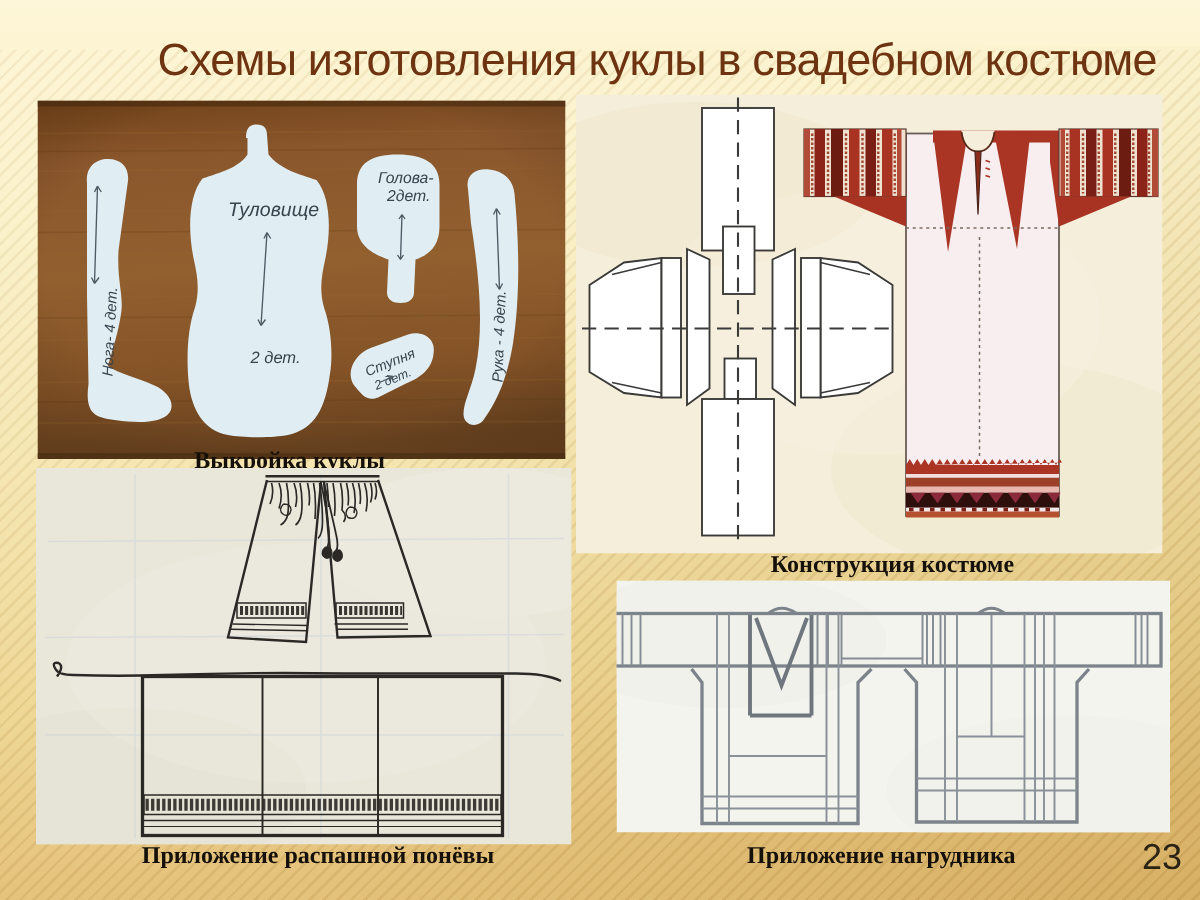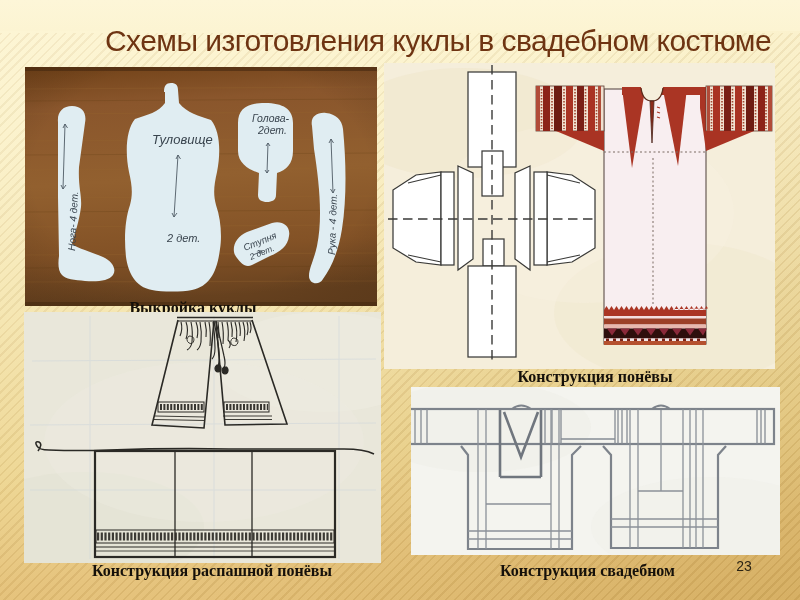--- a/index.html
+++ b/index.html
@@ -175,21 +175,21 @@
         <rect x="220" y="261.5" width="102" height="4" fill="#e8b8ae"></rect>
         <rect x="220" y="265.5" width="102" height="10" fill="#2e0f0c"></rect>
         <path d="M223 265.5 l5 7 5 -7 z M236 265.5 l5 7 5 -7 z M249 265.5 l5 7 5 -7 z M262 265.5 l5 7 5 -7 z M275 265.5 l5 7 5 -7 z M288 265.5 l5 7 5 -7 z M301 265.5 l5 7 5 -7 z M314 265.5 l5 7 4 -7 z" fill="#8a2a3a"></path>
         <rect x="220" y="275.5" width="102" height="2.5" fill="#f3e6e6"></rect>
         <path d="M222 275.5 h3 v2.5 h-3 z M229 275.5 h3 v2.5 h-3 z M236 275.5 h3 v2.5 h-3 z M243 275.5 h3 v2.5 h-3 z M250 275.5 h3 v2.5 h-3 z M257 275.5 h3 v2.5 h-3 z M264 275.5 h3 v2.5 h-3 z M271 275.5 h3 v2.5 h-3 z M278 275.5 h3 v2.5 h-3 z M285 275.5 h3 v2.5 h-3 z M292 275.5 h3 v2.5 h-3 z M299 275.5 h3 v2.5 h-3 z M306 275.5 h3 v2.5 h-3 z M313 275.5 h3 v2.5 h-3 z" fill="#7a2218"></path>
         <rect x="220" y="278" width="102" height="4" fill="#b5502e"></rect>
       </g>
     </svg>
   </div>
 
-  <div class="abs" style="left:450px;top:368px;width:290px;text-align:center;font-family:'Liberation Serif',serif;font-weight:bold;font-size:16px;color:#15100a;">Конструкция понёвы</div>
+  <div class="abs" style="left:450px;top:368px;width:290px;text-align:center;font-family:'Liberation Serif',serif;font-weight:bold;font-size:16px;color:#15100a;">Конструкция костюме</div>
 
   <div class="abs" style="left:24px;top:312px;width:357px;height:251px;">
     <svg width="357" height="251" viewBox="0 0 357 251">
       <rect width="357" height="251" fill="#e9e7da"></rect>
       <ellipse cx="60" cy="215" rx="120" ry="55" fill="#e2e1d2" opacity="0.5"></ellipse>
       <ellipse cx="300" cy="50" rx="110" ry="50" fill="#f0eee2" opacity="0.5"></ellipse>
       <ellipse cx="180" cy="130" rx="160" ry="80" fill="#eeece0" opacity="0.4"></ellipse>
       <g stroke="#ccd4da" stroke-width="1" opacity="0.55">
         <line x1="8" y1="49" x2="352" y2="47"></line>
         <line x1="6" y1="113" x2="352" y2="111"></line>
@@ -231,21 +231,21 @@
       <line x1="151" y1="140" x2="151" y2="244" stroke="#2a2925" stroke-width="1.3"></line>
       <line x1="228" y1="140" x2="228" y2="244" stroke="#2a2925" stroke-width="1.3"></line>
 
       <rect x="72" y="218" width="238" height="13" fill="none" stroke="#2a2925" stroke-width="1"></rect>
       <path d="M73 224.5 l236 0" stroke="#2e2c27" stroke-width="8" stroke-dasharray="2.2 1.5" opacity="0.92"></path>
       <line x1="72" y1="235" x2="310" y2="235" stroke="#2a2925" stroke-width="1.1"></line>
       <line x1="72" y1="239" x2="310" y2="239" stroke="#2a2925" stroke-width="0.8"></line>
     </svg>
   </div>
 
-  <div class="abs" style="left:62px;top:562px;width:300px;text-align:center;font-family:'Liberation Serif',serif;font-weight:bold;font-size:16px;color:#15100a;">Конструкция распашной понёвы</div>
+  <div class="abs" style="left:62px;top:562px;width:300px;text-align:center;font-family:'Liberation Serif',serif;font-weight:bold;font-size:16px;color:#15100a;">Приложение распашной понёвы</div>
 
   <div class="abs" style="left:411px;top:387px;width:369px;height:168px;">
     <svg width="369" height="168" viewBox="0 0 369 168">
       <rect width="369" height="168" fill="#f4f4ef"></rect>
       <ellipse cx="70" cy="40" rx="110" ry="45" fill="#efefe8" opacity="0.6"></ellipse>
       <ellipse cx="300" cy="140" rx="120" ry="50" fill="#f0f0ea" opacity="0.5"></ellipse>
 
       <g stroke="#7d838b" stroke-width="2.2" fill="none">
         <rect x="-3" y="22" width="366" height="35"></rect>
       </g>
@@ -300,16 +300,16 @@
           <line x1="279" y1="22" x2="279" y2="161"></line>
         <line x1="285" y1="22" x2="285" y2="161"></line>
           <line x1="292" y1="22" x2="292" y2="161"></line>
         <line x1="227" y1="104" x2="272" y2="104"></line>
         <line x1="200" y1="132" x2="307" y2="132"></line>
         <line x1="200" y1="140" x2="307" y2="140"></line>
       </g>
     </svg>
   </div>
 
-  <div class="abs" style="left:440px;top:562px;width:295px;text-align:center;font-family:'Liberation Serif',serif;font-weight:bold;font-size:16px;color:#15100a;">Конструкция свадебном</div>
-
-  <div class="abs" style="left:700px;top:558px;width:88px;text-align:center;font-family:'Liberation Sans',sans-serif;font-size:14px;color:#2b2414;">23</div>
+  <div class="abs" style="left:440px;top:562px;width:295px;text-align:center;font-family:'Liberation Serif',serif;font-weight:bold;font-size:16px;color:#15100a;">Приложение нагрудника</div>
+
+  <div class="abs" style="left:700px;top:558px;width:88px;text-align:right;font-family:'Liberation Sans',sans-serif;font-size:24px;color:#2b2414;">23</div>
 </div>
 
 </body></html>

